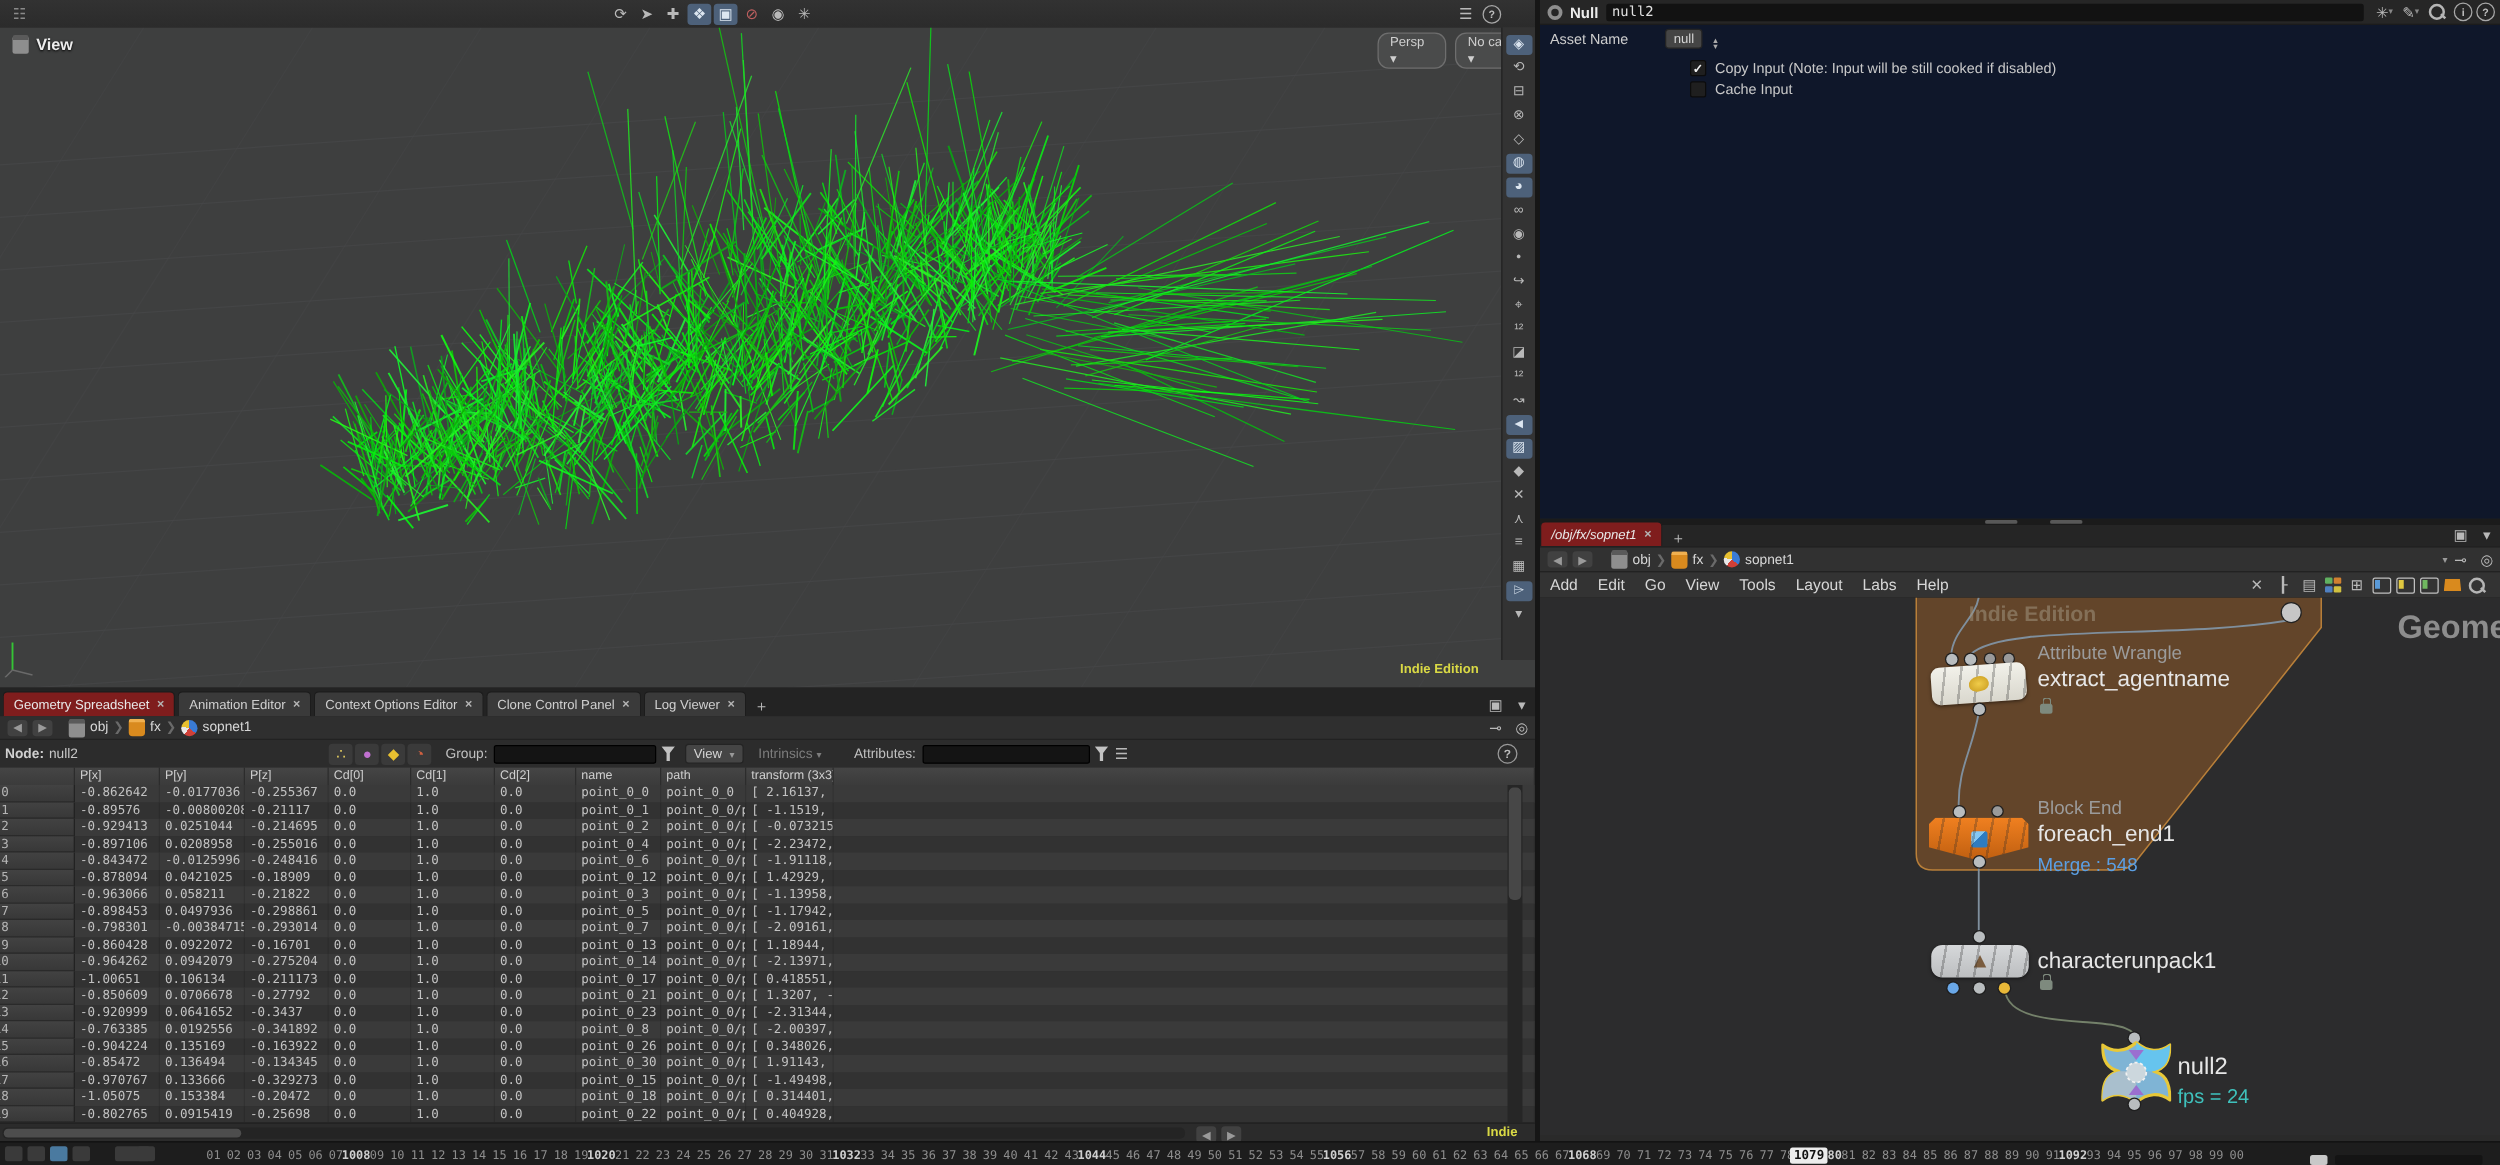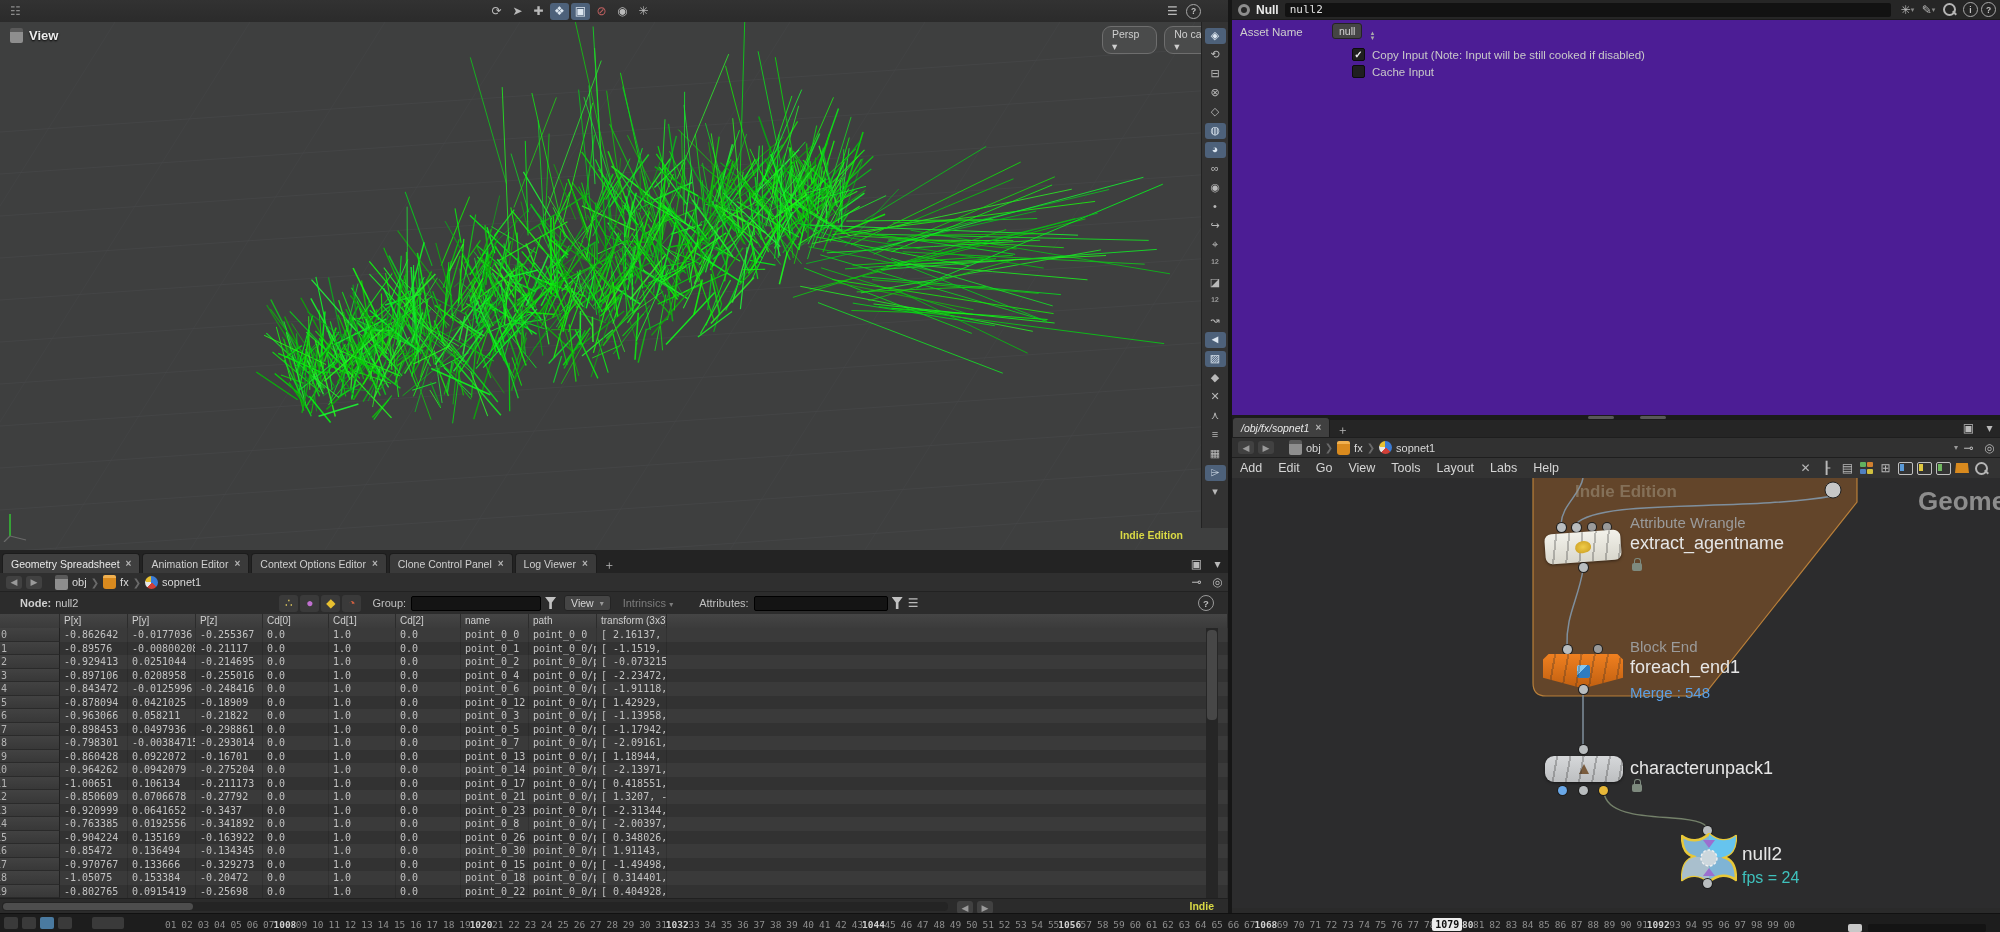--- a/index.html
+++ b/index.html
@@ -24,21 +24,21 @@
   #vp-help{left:140px;top:507px;width:980px;text-align:center;color:#d2d2d2;font-size:10.5px;text-shadow:0 1px 2px #000}
   #vp-edition{left:1120px;top:507px;color:#d9d945;font-size:10.5px;font-weight:bold}
   #vtoolbar{left:1201px;top:22px;width:27px;height:506px;background:#333;border-left:1px solid #222;
             display:flex;flex-direction:column;align-items:center;padding-top:4px;box-sizing:border-box}
   #vtoolbar .tbi{width:21px;height:16px;margin:1.5px 0;font-size:11px}
 
   
   #ss-tabs{left:0;top:550px;width:1228px;height:23px;background:#232323;display:flex;align-items:flex-end}
   .ptab{display:flex;align-items:center;gap:6px;background:#3a3a3a;border:1px solid #1c1c1c;border-bottom:none;
         border-radius:4px 4px 0 0;padding:3px 8px;margin-right:2px;font-size:10.5px;color:#cfcfcf;height:13px}
-  .ptab.active{background:#404040;color:#e8e8e8}
+  .ptab.active{background:#7f1d1d;color:#e8e8e8}
   .xicon{color:#b5b5b5;font-size:10px;font-weight:bold}
   #ss-crumb{left:0;top:573px;width:1228px;height:19px;background:#2f2f2f;border-bottom:1px solid #222;
             display:flex;align-items:center;padding-left:4px;box-sizing:border-box}
   .navbtn{width:16px;height:13px;background:#414141;border-radius:3px;margin:0 2px;display:flex;
           align-items:center;justify-content:center;color:#9a9a9a;font-size:9px}
   .crumbchip{display:flex;align-items:center;gap:4px;margin:0 3px;color:#d8d8d8;font-size:11px}
   .chev{color:#6a6a6a;margin:0 1px;font-size:10px}
   .icon-clapper{width:13px;height:11px;background:#8e8e8e;border-radius:2px;border-top:4px solid #5a5a5a}
   .icon-fx{width:13px;height:11px;background:#d98a1e;border-radius:2px 2px 3px 3px;border-top:3px solid #f0b050}
   .icon-pie{width:13px;height:13px;border-radius:50%;background:conic-gradient(#3a7bd5 0 130deg,#d04038 130deg 220deg,#e8e8e8 220deg 280deg,#e8c030 280deg)}
@@ -67,21 +67,21 @@
 
   
   #playbar{left:0;top:913px;width:2000px;height:19px;background:#1d1d1d;border-top:1px solid #111}
   .ptick{position:absolute;top:5px;font-size:9.5px;color:#8d8d8d;font-family:"DejaVu Sans Mono",monospace}
   .ptick.major{color:#cfcfcf;font-weight:bold}
   #curframe{position:absolute;top:4px;width:30px;height:13px;background:#ececec;border-radius:2px;color:#111;
             font-size:10px;font-weight:bold;text-align:center;line-height:13px;font-family:"DejaVu Sans Mono",monospace}
   .pbctl{position:absolute;top:3px;height:12px;background:#3a3a3a;border-radius:2px}
 
   
-  #ppane{left:1232px;top:0;width:768px;height:415px;background:#4c1d95}
+  #ppane{left:1232px;top:0;width:768px;height:415px;background:#0f172a}
   #ppane-hdr{position:absolute;left:0;top:0;width:768px;height:19px;background:#262626;border-bottom:1px solid #1b1b1b;
              display:flex;align-items:center}
   .donut{width:12px;height:12px;border:3px solid #8e8e8e;border-radius:50%;box-sizing:border-box}
   #pname-field{background:#121212;border-radius:2px;height:14px;flex:1;margin:0 6px;color:#e0e0e0;
                font-family:"DejaVu Sans Mono",monospace;font-size:11px;padding:0 5px;line-height:14px}
   .circ{width:13px;height:13px;border:1.5px solid #a8a8a8;border-radius:50%;display:inline-flex;align-items:center;
         justify-content:center;font-size:8.5px;color:#c0c0c0;font-weight:bold}
   .mag{position:relative;width:9px;height:9px;border:2px solid #b5b5b5;border-radius:50%;display:inline-block}
   .mag:after{content:'';position:absolute;left:7px;top:7px;width:5px;height:2px;background:#b5b5b5;transform:rotate(45deg)}
   .checkbox{width:11px;height:11px;background:#1f1f1f;border:1px solid #0c0c0c;border-radius:2px;display:inline-flex;
@@ -1313,21 +1313,21 @@
     <span class="crumbchip">
       <span class="icon-pie"></span>
       <span>sopnet1</span>
       </span>
     <span style="flex:1"></span>
     <span class="tbi">⊸</span>
     <span class="tbi">◎</span>
   </div>
 
   <div id="ss-toolbar" class="abs">
-    <b style="margin-left:20px;color:#d0d0d0">Node:</b>
+    <b style="margin-left:4px;color:#d0d0d0">Node:</b>
     <span style="margin-left:4px;color:#c8c8c8">null2</span>
     <span style="flex:0 0 200px"></span>
     <span id="class-btns" style="display:flex">
         <span class="tbi dk hl" style="color: rgb(232, 208, 96);">∴</span>
         <span class="tbi dk" style="color: rgb(192, 112, 208);">●</span>
         <span class="tbi dk" style="color: rgb(232, 192, 48);">◆</span>
         <span class="tbi dk" style="color: rgb(208, 96, 64);">◔</span>
       </span>
     <span style="margin-left:10px;color:#c0c0c0">Group:</span>
     <span class="field" style="width:128px;margin-left:5px"></span>

